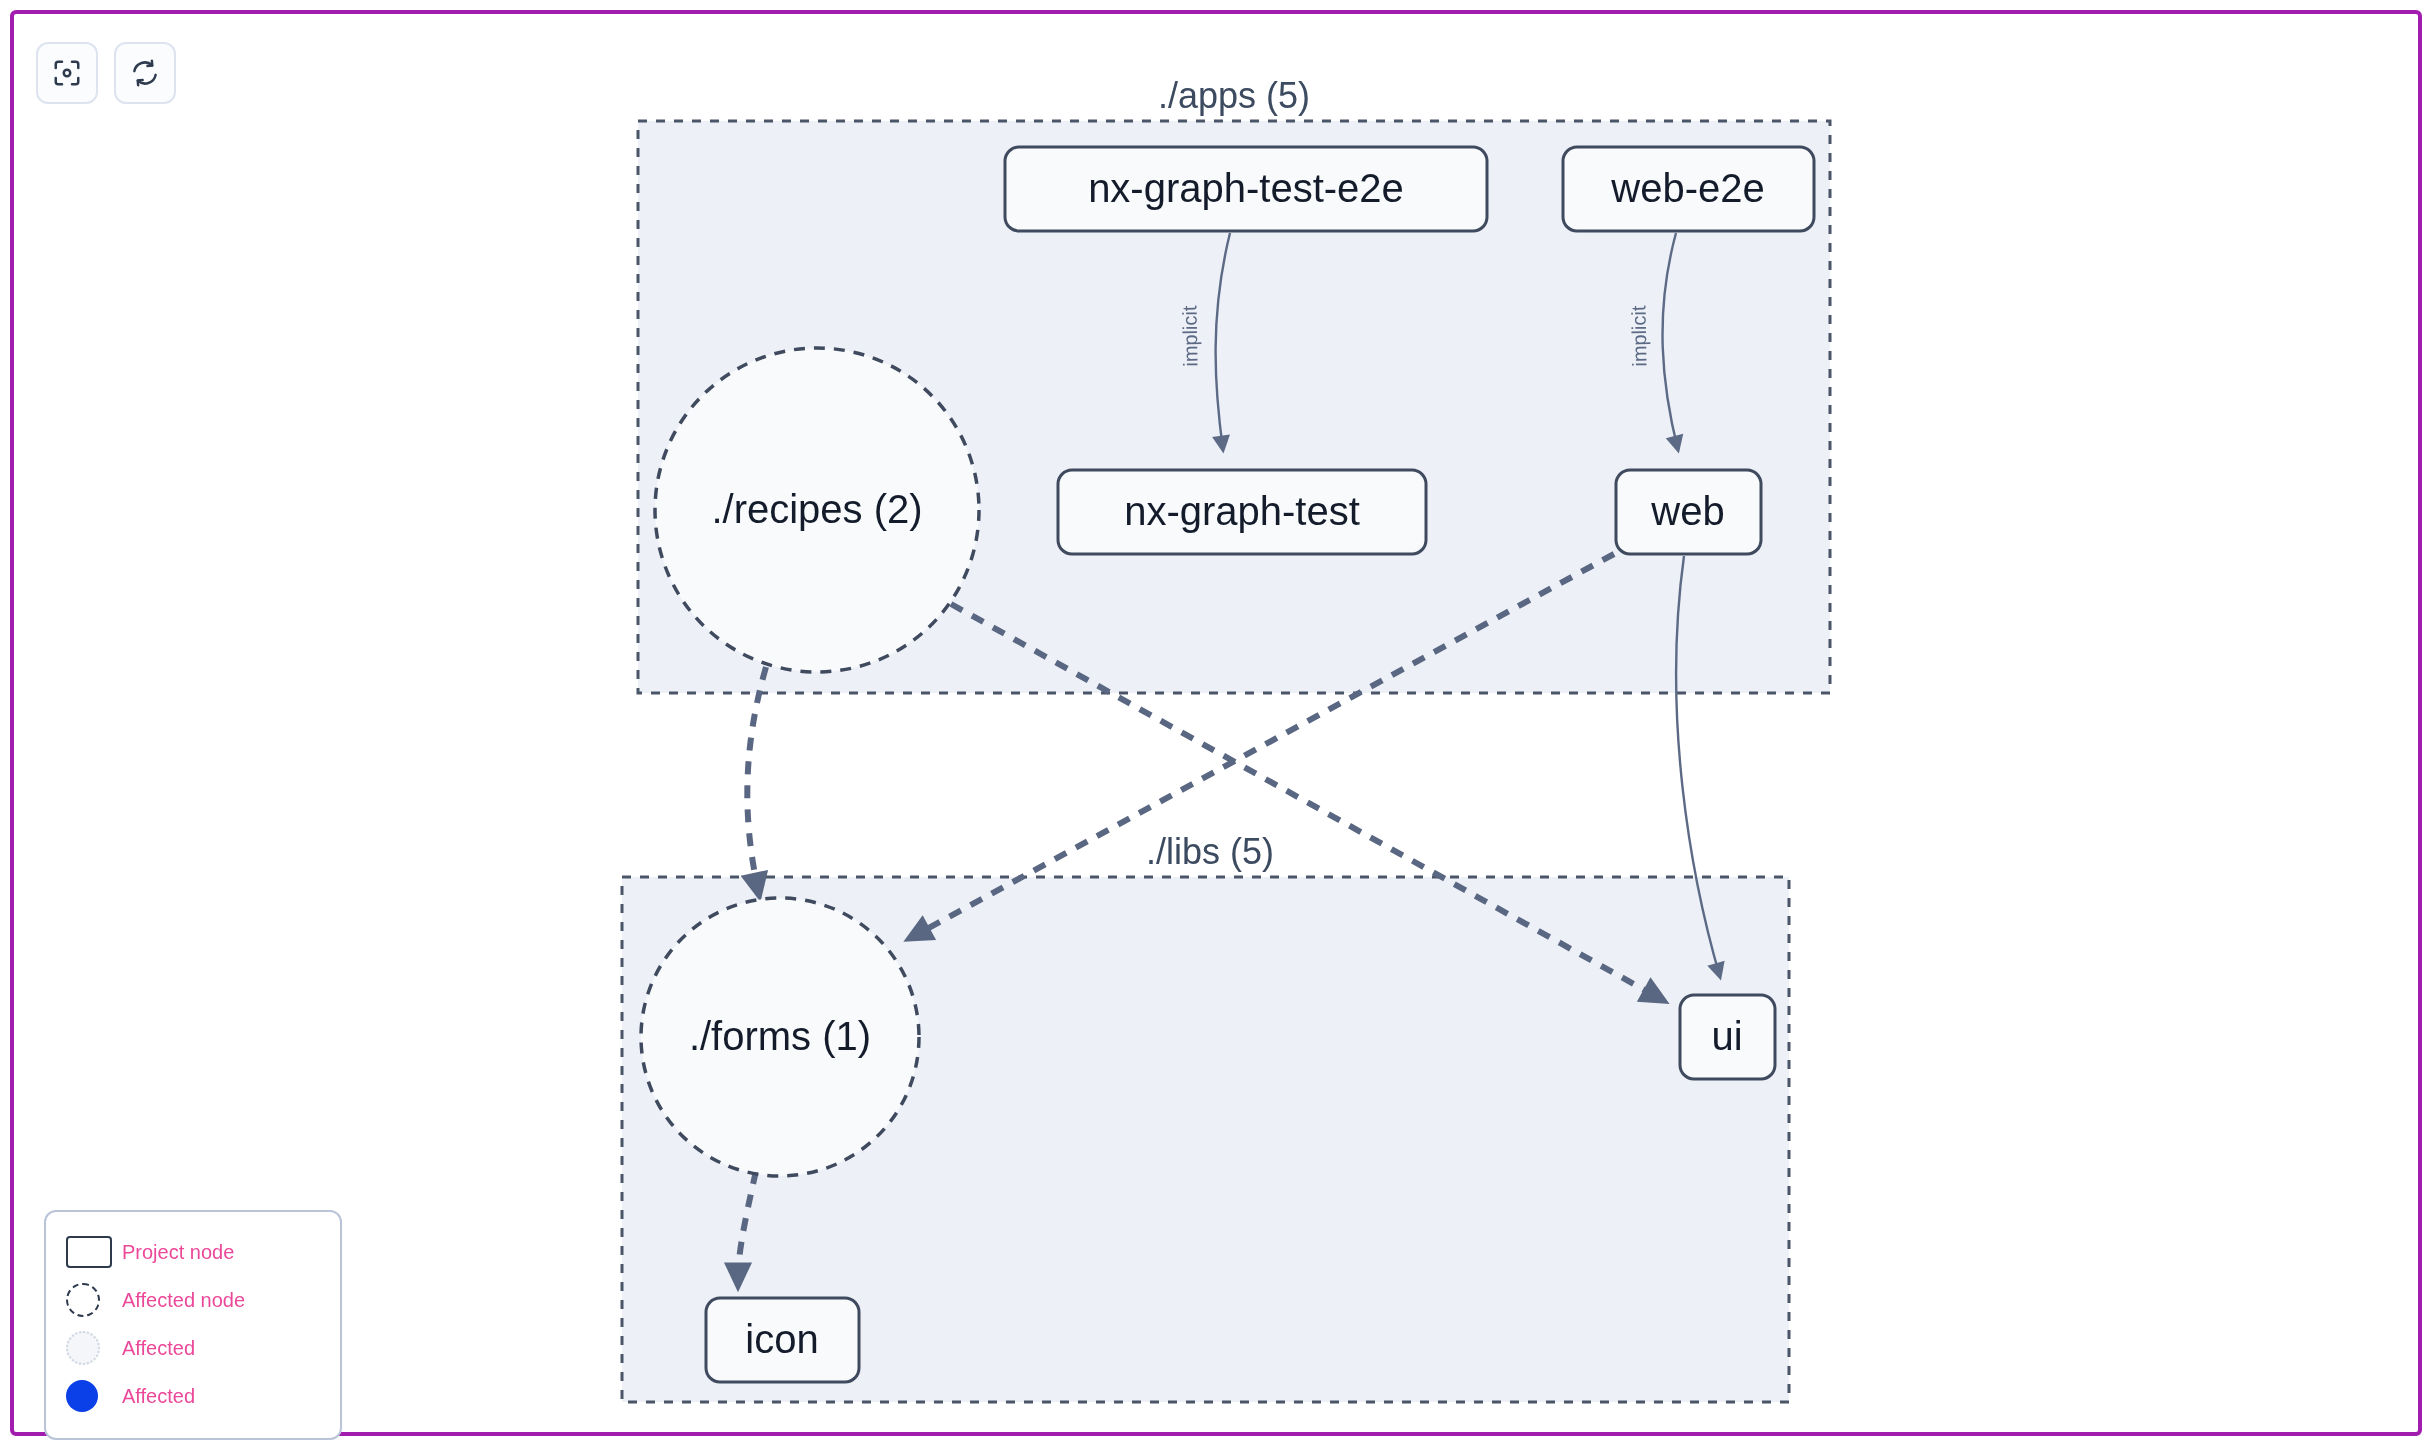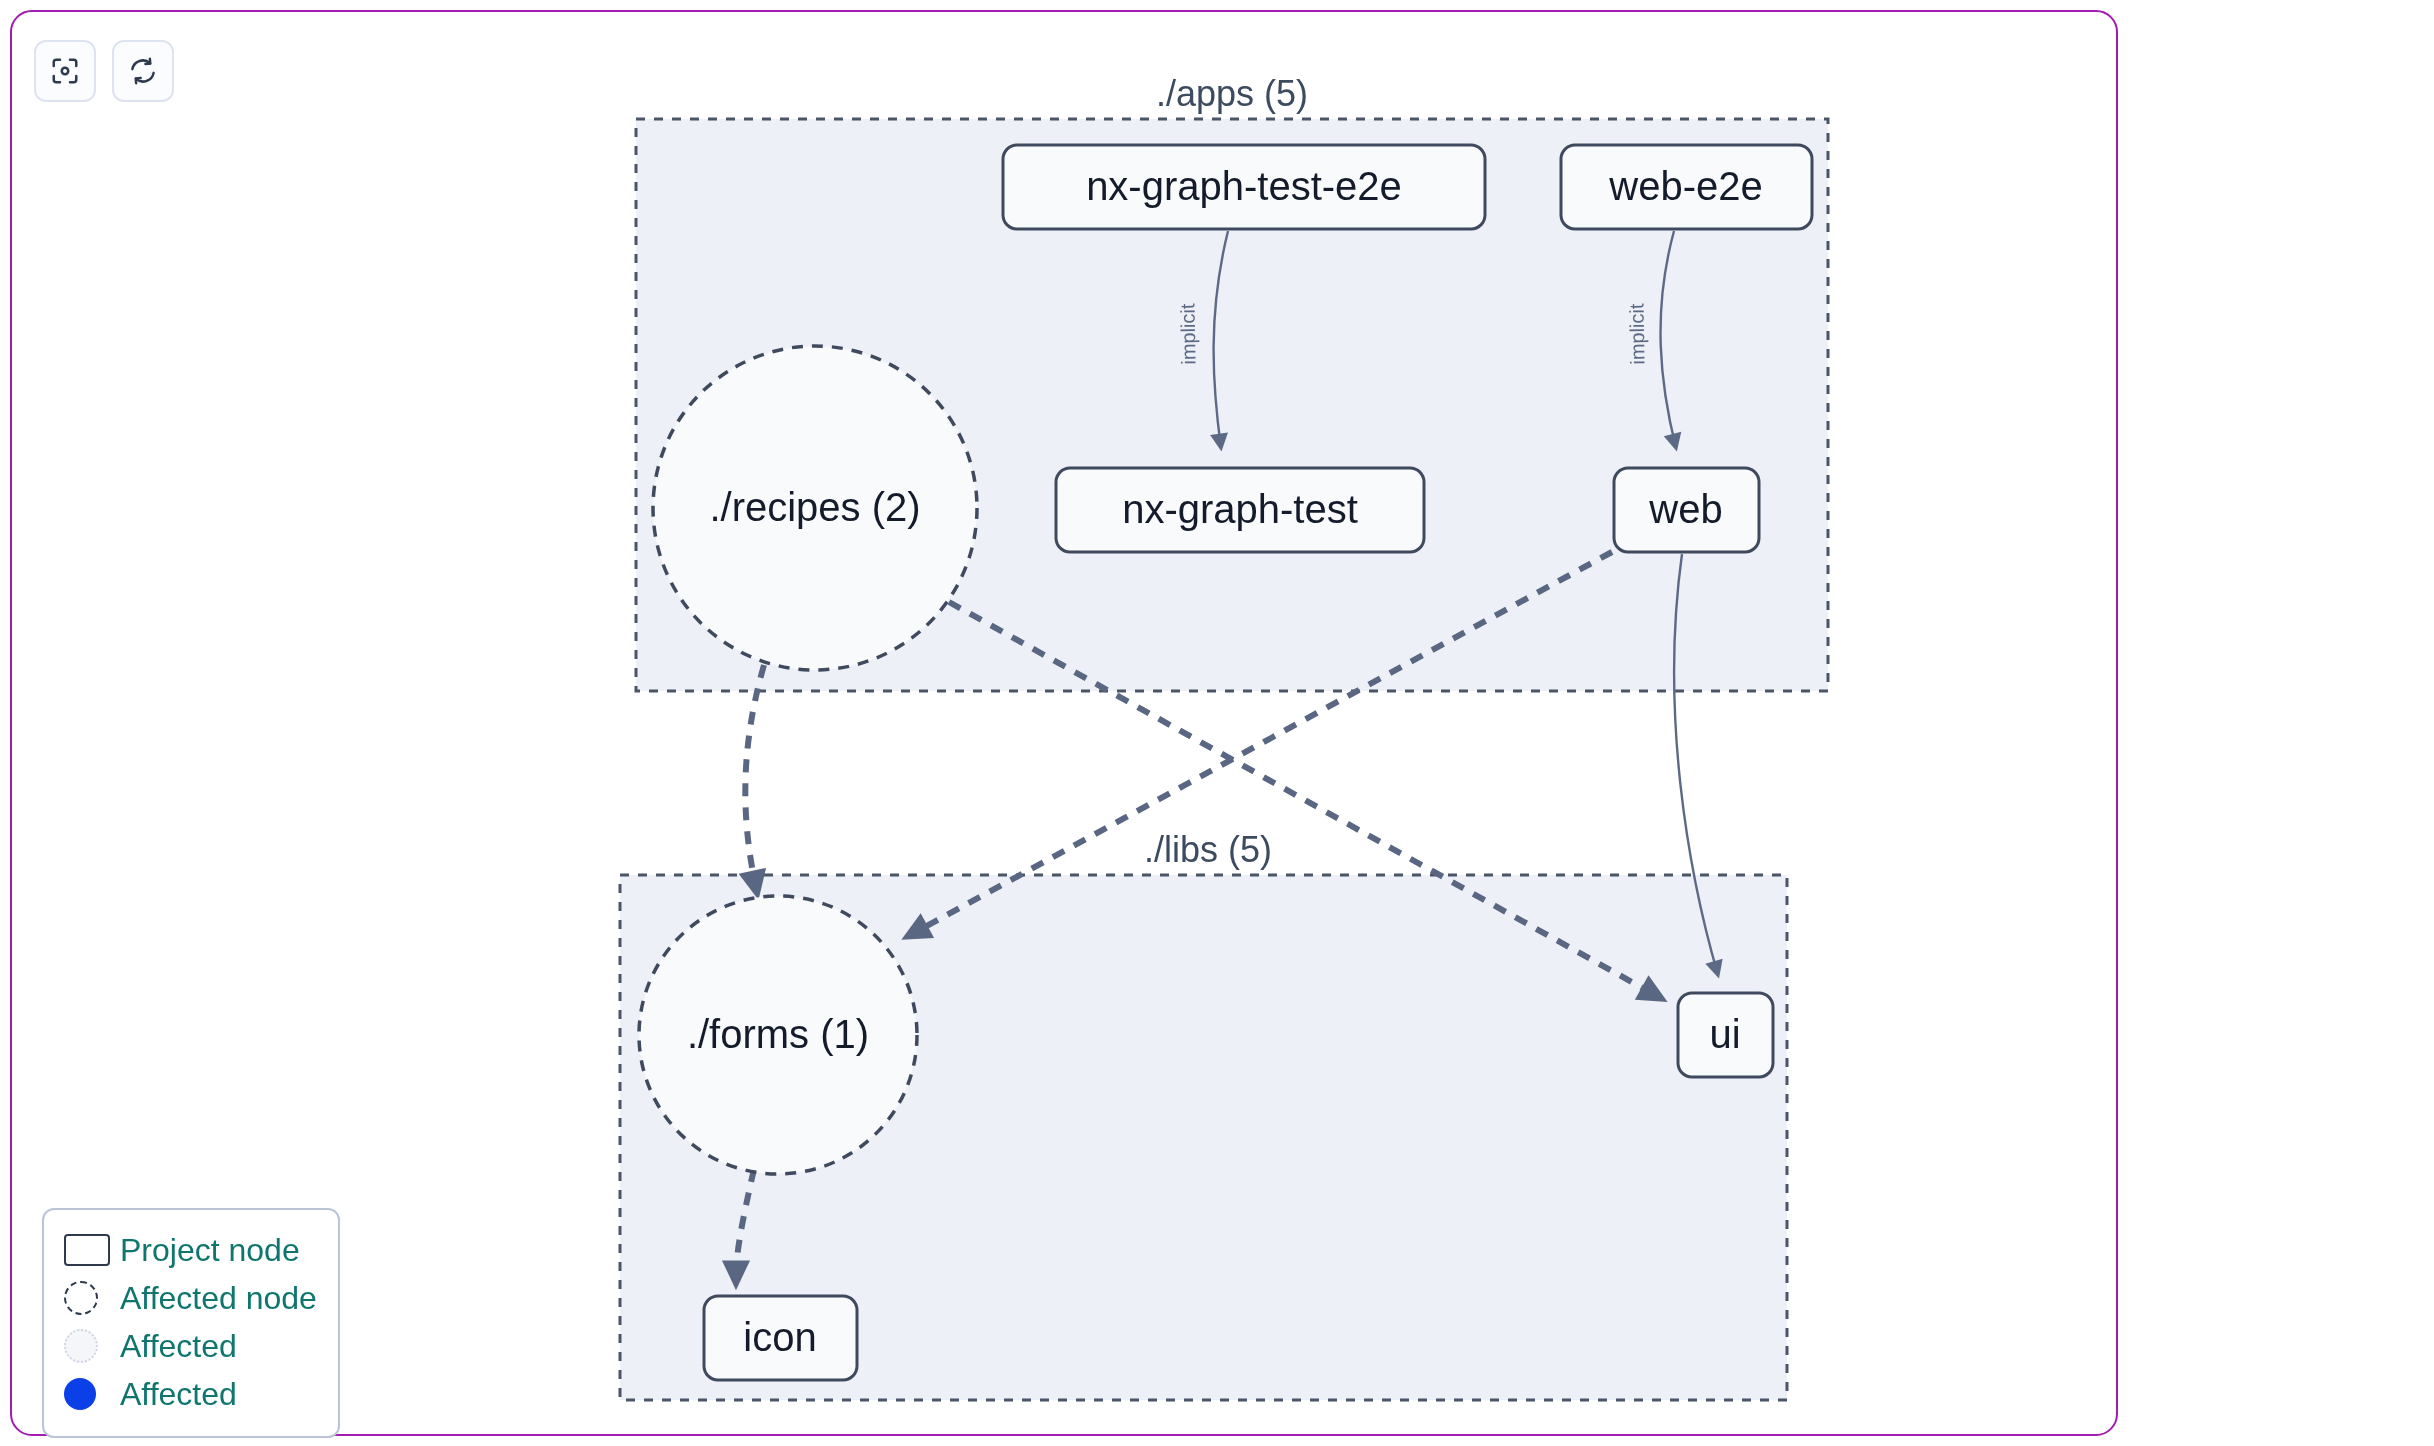--- a/index.html
+++ b/index.html
@@ -14,26 +14,26 @@
     width: 2434px;
     height: 1446px;
     overflow: hidden;
     background: #ffffff;
   }
   
   .graph-card {
     position: absolute;
     left: 10px;
     top: 10px;
-    width: 2108px;
+    width: 2412px;
     height: 1426px;
     box-sizing: border-box;
     background: #ffffff;
-    border: 2px solid #a21caf;
-    border-radius: 22px;
+    border: 4px solid #a21caf;
+    border-radius: 6px;
   }
   
   .toolbar {
     position: absolute;
     left: 22px;
     top: 28px;
     display: flex;
     gap: 16px;
     z-index: 40;
   }
@@ -157,22 +157,22 @@
     border-radius: 50%;
     background: #f4f6fa;
   }
   .sw-touched {
     width: 32px;
     height: 32px;
     border-radius: 50%;
     background: #0b3fe8;
   }
   .legend-text {
-    font-size: 32px;
-    color: #0f766e;
+    font-size: 20px;
+    color: #ec4899;
     font-family: "Liberation Sans", sans-serif;
     white-space: nowrap;
   }
 </style>
 </head>
 <body>
 
 <div id="root">
   <div class="graph-card">
 

